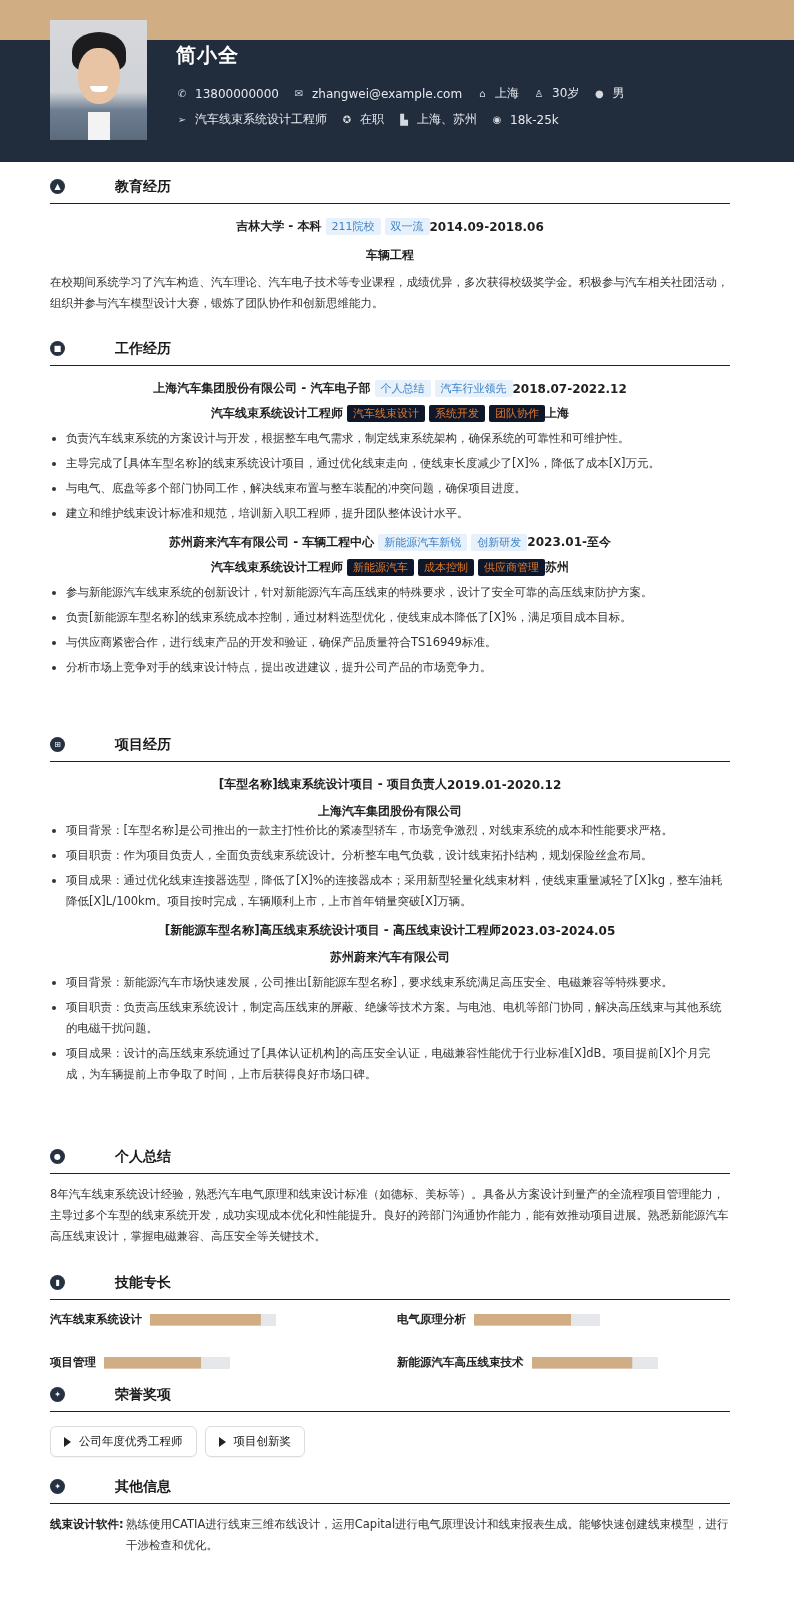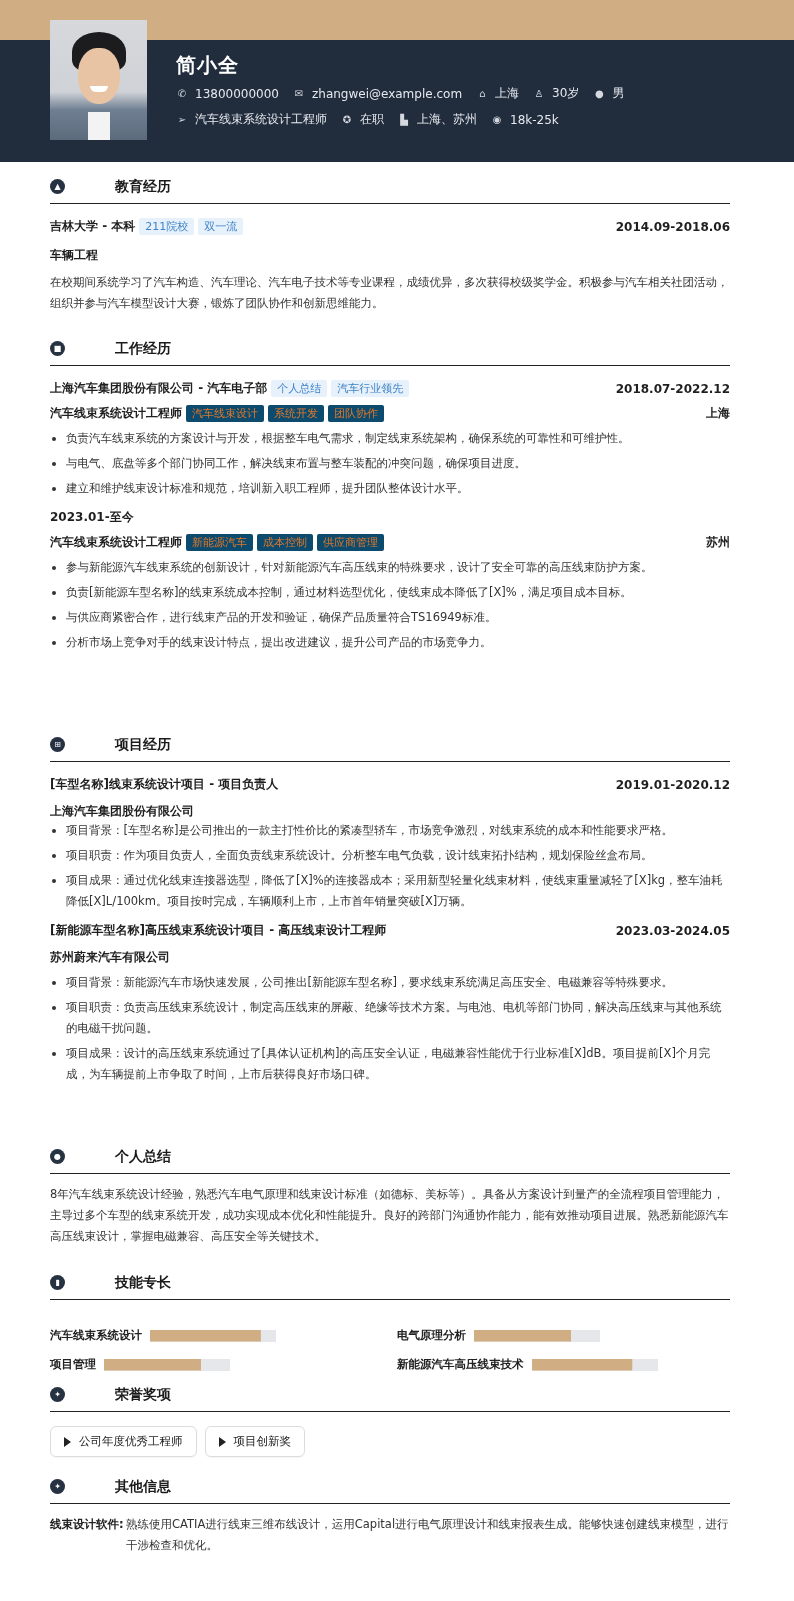--- a/index.html
+++ b/index.html
@@ -4,41 +4,41 @@
 <style>
   * { box-sizing: border-box; margin: 0; padding: 0; }
   body { width: 794px; height: 1601px; background: #fff; font-family: "DejaVu Sans", "Liberation Sans", sans-serif; color: #1f1f1f; overflow: hidden; position: relative; }
   .topband { position: absolute; left: 0; top: 0; width: 794px; height: 40px; background: #d1ad84; }
   .header { position: absolute; left: 0; top: 40px; width: 794px; height: 122px; background: #212c3d; }
   .photo { position: absolute; left: 50px; top: 20px; width: 97px; height: 120px; background: linear-gradient(180deg,#d6d8dc 0%,#cfd2d6 60%,#6f7f92 75%,#5c6b7c 100%); overflow: hidden; }
   .photo .hair { position: absolute; left: 22px; top: 12px; width: 54px; height: 40px; background: #1c1c1e; border-radius: 50% 50% 30% 30%; }
   .photo .face { position: absolute; left: 28px; top: 28px; width: 42px; height: 56px; background: #e8c3a4; border-radius: 45% 45% 48% 48%; }
   .photo .smile { position: absolute; left: 40px; top: 66px; width: 18px; height: 6px; background: #fff; border-radius: 0 0 10px 10px; }
   .photo .shirt { position: absolute; left: 38px; top: 92px; width: 22px; height: 28px; background: #f3f3f3; }
-  .name { position: absolute; left: 176px; top: 52px; font-size: 20px; font-weight: bold; color: #fff; letter-spacing: 1px; }
+  .name { position: absolute; left: 176px; top: 42px; font-size: 20px; font-weight: bold; color: #fff; letter-spacing: 1px; }
   .inforow { position: absolute; left: 176px; display: flex; align-items: center; font-size: 12px; color: #e6e9ee; }
   .inforow .it { display: flex; align-items: center; margin-right: 14px; }
   .inforow .ic { width: 12px; height: 12px; margin-right: 7px; display: inline-flex; align-items: center; justify-content: center; color: #d5d9df; font-size: 10px; }
   .row1 { top: 85px; } .row2 { top: 111px; }
 
   .section { position: absolute; left: 50px; width: 680px; }
   .sec-title { display: flex; align-items: center; height: 22px; border-bottom: 1.5px solid #222; padding-bottom: 6px; height: 28px; }
   .sec-icon { width: 15px; height: 15px; border-radius: 50%; background: #263142; margin-right: 6px; display: inline-flex; align-items: center; justify-content: center; color: #fff; font-size: 8px; }
   .sec-title span.t { font-size: 14px; font-weight: bold; color: #1b1b1b; padding-left: 44px; }
-  .line { display: flex; align-items: center; justify-content: space-between; font-size: 12px; }
+  .line { display: flex; align-items: center; justify-content: center; font-size: 12px; }
   .line .l { display: flex; align-items: center; font-weight: bold; }
   .line .r { font-weight: bold; font-size: 12px; }
   .tag { font-size: 11px; font-weight: normal; padding: 1px 6px; margin-left: 4px; border-radius: 2px; }
   .tag.blue { background: #e7f1fb; color: #3f83c7; }
-  .tag.orange { background: #0c4a6e; color: #e0782a; }
+  .tag.orange { background: #0f172a; color: #e0782a; }
   .para { font-size: 11.5px; line-height: 21px; color: #333; }
   ul.bul { list-style: none; }
   ul.bul li { position: relative; padding-left: 16px; font-size: 11.5px; line-height: 21px; color: #333; margin-bottom: 4px; }
   ul.bul li::before { content: ""; position: absolute; left: 2px; top: 9px; width: 4px; height: 4px; border-radius: 50%; background: #333; }
-  .skills { display: grid; grid-template-columns: 347px 333px; row-gap: 14px; margin-top: 28px; }
+  .skills { display: grid; grid-template-columns: 347px 333px; row-gap: 28px; margin-top: 12px; }
   .skill { display: flex; align-items: center; font-size: 11.5px; font-weight: bold; color: #222; }
   .bar { position: relative; height: 12px; background: #e6e7eb; margin-left: 8px; }
   .bar .fill { position: absolute; left: 0; top: 0; height: 12px; background: #d1ad84; clip-path: polygon(0 0, 100% 0, calc(100% - 0px) 100%, 0 100%); }
   .bar .fill::after { content: ""; position: absolute; right: -4px; top: 0; width: 0; height: 0; border-top: 12px solid #d1ad84; border-right: 4px solid transparent; }
   .awards { display: flex; margin-top: 14px; text-align: right; }
   .award { display: flex; align-items: center; border: 1px solid #dcdcdc; border-radius: 6px; padding: 0 13px; height: 31px; margin-right: 8px; font-size: 11.5px; color: #222; box-shadow: 0 1px 1px rgba(0,0,0,0.04); }
   .award .tri { width: 0; height: 0; border-top: 5px solid transparent; border-bottom: 5px solid transparent; border-left: 7px solid #222; margin-right: 8px; }
   .other { display: flex; font-size: 11.5px; line-height: 21px; margin-top: 10px; }
   .other .k { font-weight: bold; width: 76px; flex: none; color: #222; }
   .other .v { color: #333; }
@@ -135,24 +135,30 @@
     <div class="l">
         <span>汽车线束系统设计工程师</span>
       <span class="tag orange">汽车线束设计</span>
       <span class="tag orange">系统开发</span>
       <span class="tag orange">团队协作</span>
       </div>
     <div class="r">上海</div>
   </div>
   <ul class="bul" style="margin-top:6px;">
     <li>负责汽车线束系统的方案设计与开发，根据整车电气需求，制定线束系统架构，确保系统的可靠性和可维护性。</li>
+    <li>主导完成了[具体车型名称]的线束系统设计项目，通过优化线束走向，使线束长度减少了[X]%，降低了成本[X]万元。</li>
     <li>与电气、底盘等多个部门协同工作，解决线束布置与整车装配的冲突问题，确保项目进度。</li>
     <li>建立和维护线束设计标准和规范，培训新入职工程师，提升团队整体设计水平。</li>
   </ul>
   <div class="line" style="margin-top:10px;">
+    <div class="l">
+        <span>苏州蔚来汽车有限公司 - 车辆工程中心</span>
+      <span class="tag blue">新能源汽车新锐</span>
+      <span class="tag blue">创新研发</span>
+      </div>
     <div class="r">2023.01-至今</div>
   </div>
   <div class="line" style="margin-top:8px;">
     <div class="l">
         <span>汽车线束系统设计工程师</span>
       <span class="tag orange">新能源汽车</span>
       <span class="tag orange">成本控制</span>
       <span class="tag orange">供应商管理</span>
       </div>
     <div class="r">苏州</div>

